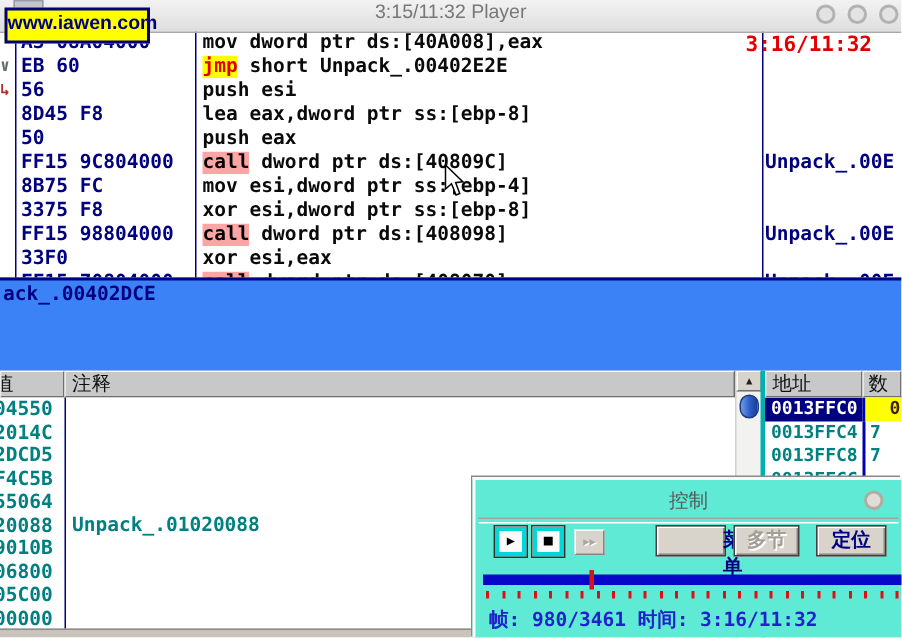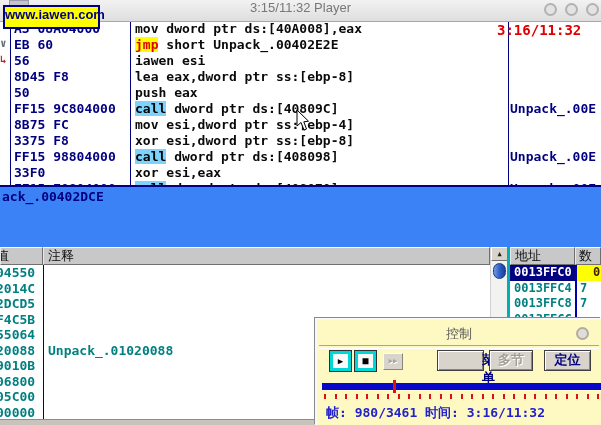--- a/index.html
+++ b/index.html
@@ -23,21 +23,21 @@
 
   
   #disasm{left:0;top:21px;width:601px;height:164px;overflow:hidden;z-index:1;}
   .drow{display:flex;height:16px;line-height:16px;font:bold 13px "DejaVu Sans Mono",monospace;}
   .d-margin{width:10px;overflow:hidden;font-size:11px;}
   .m-gray{color:#607070;} .m-red{color:#b03030;}
   .d-hex{width:120px;padding-left:4px;color:#000080;box-sizing:border-box;overflow:hidden;}
   .d-code{width:378px;padding-left:5px;color:#0a0a0a;font-weight:bold;box-sizing:border-box;overflow:hidden;white-space:pre;}
   .d-cmt{flex:1;padding-left:2px;color:#000080;overflow:hidden;white-space:pre;}
   .op-jmp{background:#ffff00;color:#e00000;}
-  .op-call{background:#7dd3fc;color:#000;}
+  .op-call{background:#fca5a5;color:#000;}
   .vline{width:1px;background:#000080;z-index:2;}
   #vl1{left:10px;top:21px;height:164px;} #vl2{left:130px;top:21px;height:164px;}
   #vl3{left:508px;top:21px;height:164px;}
 
   
   #osd{left:497px;top:22px;color:#e00000;font:bold 14px "DejaVu Sans Mono",monospace;z-index:2;}
 
   
   #infopane{left:0;top:185px;width:601px;height:62px;background:#3b82f6;border-top:2px solid #000080;
             box-sizing:border-box;z-index:1;}
@@ -73,21 +73,21 @@
   .stkrow{display:flex;height:15.5px;line-height:15.5px;font:bold 12px "DejaVu Sans Mono",monospace;}
   .stk-addr{width:65px;color:#008080;padding-left:4px;box-sizing:border-box;overflow:hidden;}
   .stk-sep{width:2px;background:#0000b0;}
   .stk-val{width:24px;color:#008080;padding-left:3px;box-sizing:border-box;overflow:hidden;}
   .sel .stk-addr{background:#000080;color:#fff;}
   .vhl{background:#ffff00;color:#402000;text-indent:16px;padding-left:0;}
 
   #bottomstrip{left:0;top:419px;width:601px;height:6px;background:#c8c4bc;border-top:1px solid #8c8c8c;box-sizing:border-box;}
 
   
-  #ctl{left:315px;top:318px;width:286px;height:107px;background:#fef9c3;z-index:10;
+  #ctl{left:315px;top:318px;width:286px;height:107px;background:#5eead4;z-index:10;
        border-left:2px solid #f8f8f8;border-top:2px solid #f8f8f8;box-sizing:border-box;
        box-shadow:-1px -1px 0 #8a8a8a;}
   #ctl-title{text-align:center;margin-top:5px;font:13px "Liberation Sans",sans-serif;color:#585858;}
   #ctl-circle{position:absolute;left:259px;top:7px;width:13px;height:13px;border-radius:50%;
               background:#e0ddd6;border:2px solid #b0aca4;box-sizing:border-box;}
   #ctl-sep{position:absolute;left:2px;top:25px;width:280px;height:2px;
            border-top:1px solid #a8a49c;border-bottom:1px solid #fff;}
   .mediabtn{position:absolute;top:30px;width:23px;height:22px;background:#fafafa;
             border:1px solid #303030;box-shadow:inset 0 0 0 3px #00d8d8;box-sizing:border-box;
             text-align:center;line-height:20px;font-size:9px;color:#000;}
@@ -130,21 +130,21 @@
     </div>
     <div class="drow">
       <div class="d-margin m-gray">∨</div>
       <div class="d-hex">EB 60</div>
       <div class="d-code"><span class="op-jmp">jmp</span> short Unpack_.00402E2E</div>
       <div class="d-cmt"></div>
     </div>
     <div class="drow">
       <div class="d-margin m-red">↳</div>
       <div class="d-hex">56</div>
-      <div class="d-code">iawen esi</div>
+      <div class="d-code">push esi</div>
       <div class="d-cmt"></div>
     </div>
     <div class="drow">
       <div class="d-margin "></div>
       <div class="d-hex">8D45 F8</div>
       <div class="d-code">lea eax,dword ptr ss:[ebp-8]</div>
       <div class="d-cmt"></div>
     </div>
     <div class="drow">
       <div class="d-margin "></div>

